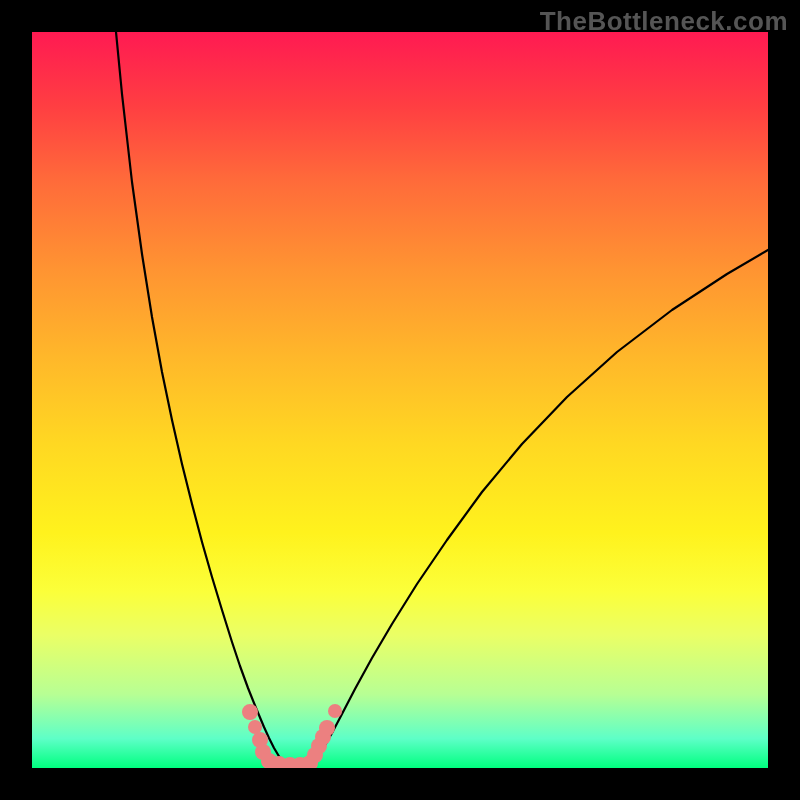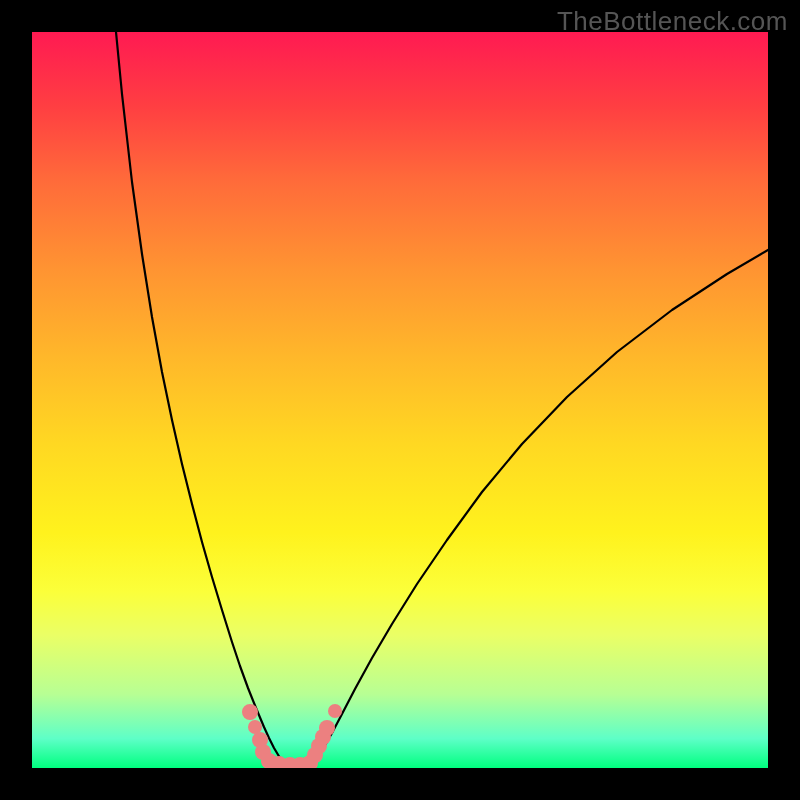--- a/index.html
+++ b/index.html
@@ -9,21 +9,21 @@
     height: 800px;
     background: #000;
     position: relative;
   }
   .watermark {
     position: absolute;
     top: 6px;
     right: 12px;
     font-family: Arial, Helvetica, sans-serif;
     font-size: 26px;
-    font-weight: 400;
+    font-weight: 700;
     color: #555;
     letter-spacing: 0.5px;
   }
   .plot-frame {
     position: absolute;
     left: 32px;
     top: 32px;
     width: 736px;
     height: 736px;
     overflow: hidden;

